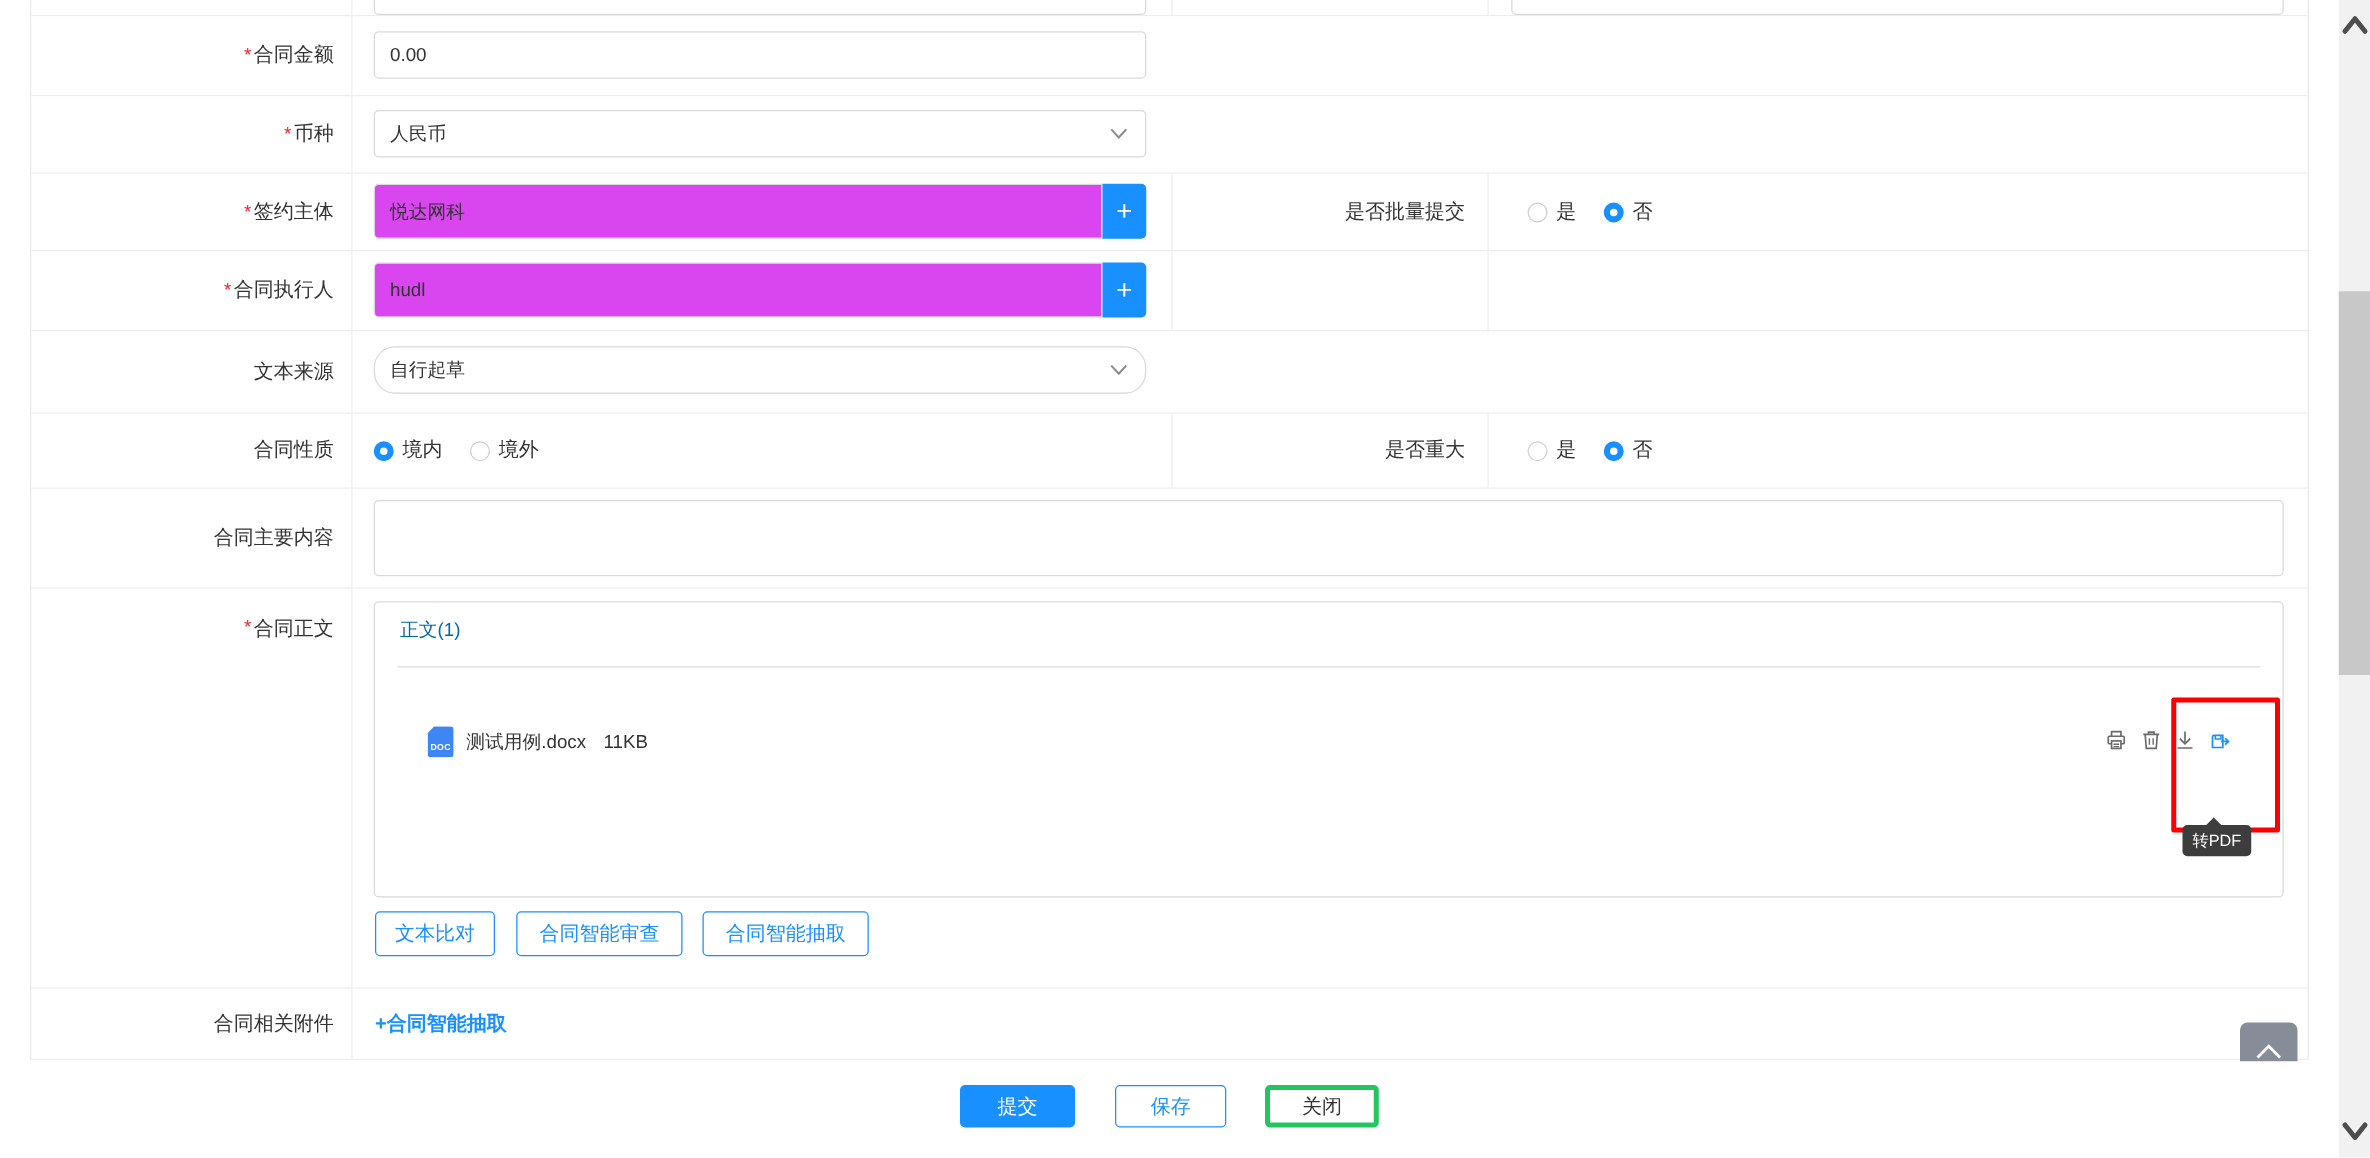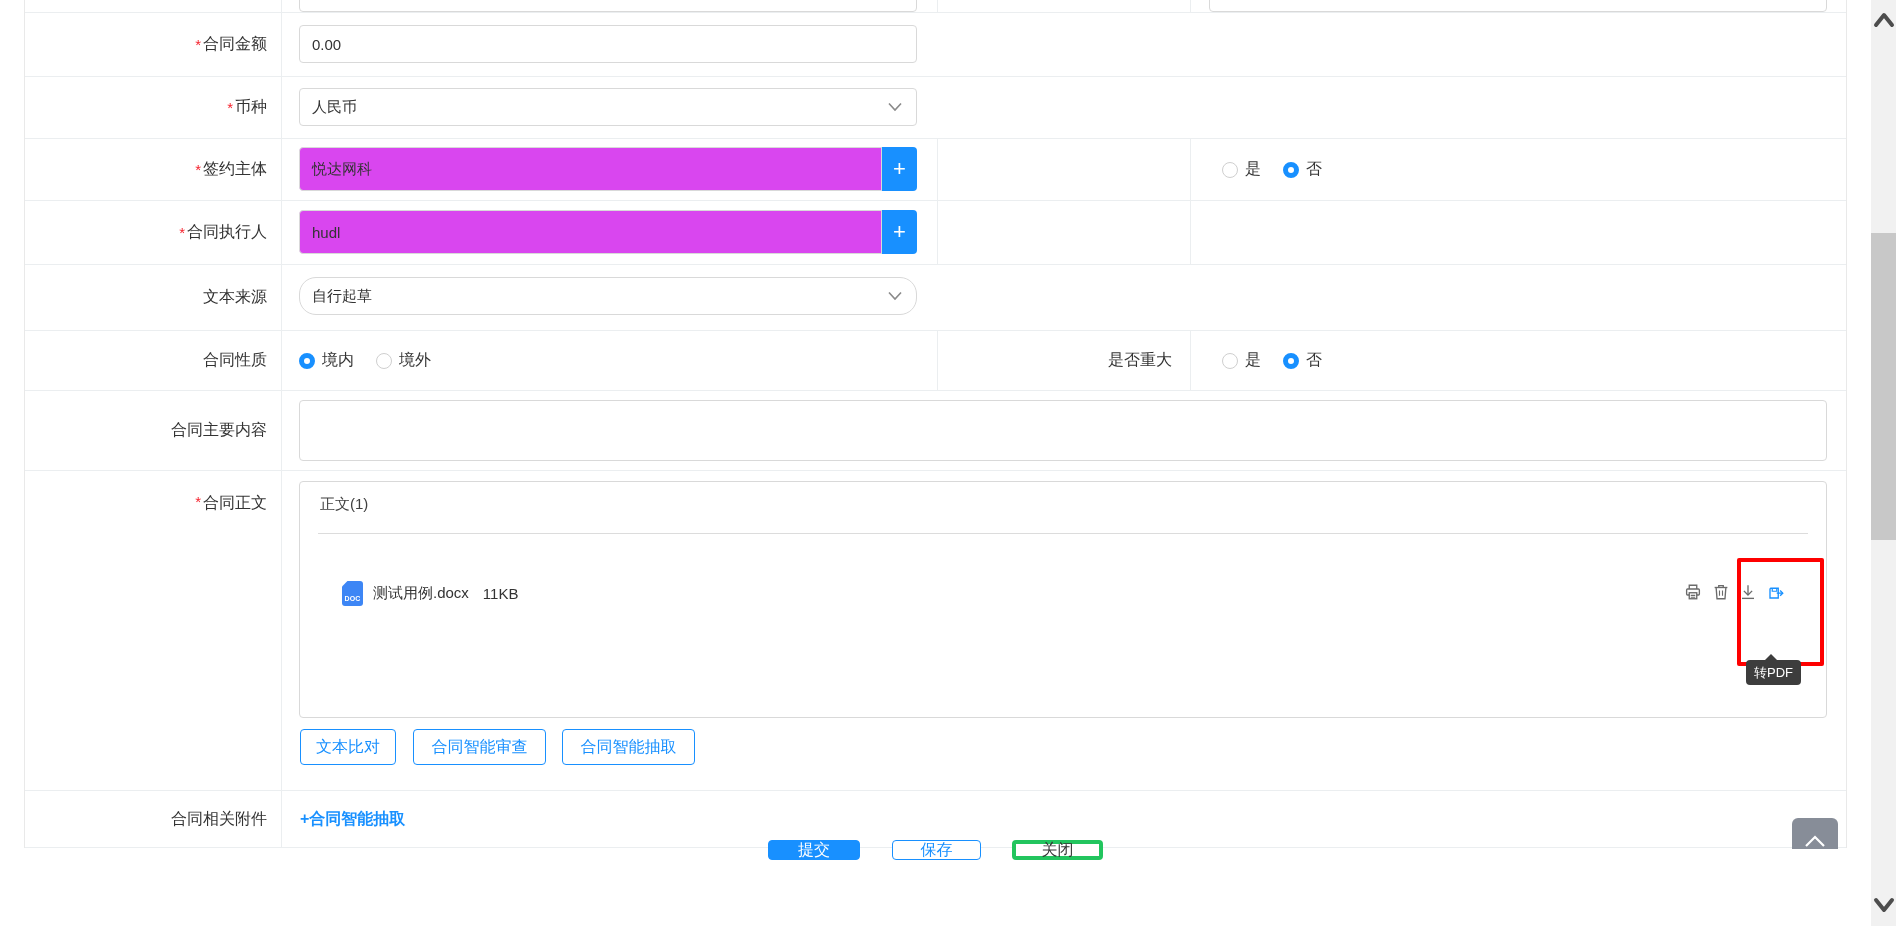--- a/index.html
+++ b/index.html
@@ -33,21 +33,21 @@
   .radio.checked { border:5px solid #1890ff; }
   .radio-group { position:absolute; display:flex; align-items:center; gap:8px; font-size:16px; }
   .radio-item { display:flex; align-items:center; gap:7px; margin-right:14px; cursor:pointer; }
 
   .rlbl { position:absolute; display:flex; align-items:center; justify-content:flex-end;
           font-size:16px; color:#333; padding-right:18px; }
 
   
   #bodybox { position:absolute; left:274px; top:10px; width:1528px; height:237px;
              border:1px solid #d9d9d9; border-radius:4px; background:#fff; }
-  #body-header { position:absolute; left:20px; top:13px; font-size:15px; color:#404040; }
+  #body-header { position:absolute; left:20px; top:13px; font-size:15px; color:#0369a1; }
   #body-hr { position:absolute; left:18px; right:18px; top:51px; height:1px; background:#dcdcdc; }
 
   #file-entry { position:absolute; left:42px; top:99px; display:flex; align-items:center; cursor:pointer; }
   #doc-badge { width:21px; height:25px; background:#3d86f5; border-radius:3px; position:relative;
                clip-path:polygon(26% 0,100% 0,100% 100%,0 100%,0 22%);
                display:flex; align-items:flex-end; justify-content:center; }
   #doc-badge span { color:#fff; font-size:7px; font-weight:bold; letter-spacing:.2px; padding-bottom:4px; }
   #file-name { margin-left:10px; font-size:15px; color:#333; }
   #file-size { margin-left:14px; font-size:15px; color:#333; }
 
@@ -63,21 +63,21 @@
                  border-bottom:7px solid #3d3d3d; }
 
   .ai-btn { position:absolute; top:258px; height:36px; border:1px solid #1890ff; border-radius:4px;
             color:#1890ff; background:#fff; font-size:16px; display:flex; align-items:center;
             justify-content:center; cursor:pointer; }
 
   #attach-link { position:absolute; left:275px; top:0; bottom:0; display:flex; align-items:center;
                  color:#1890ff; font-size:16px; font-weight:bold; cursor:pointer; }
 
   
-  .footer-btn { position:absolute; top:840px; height:20px; border-radius:4px; font-size:16px;
+  .footer-btn { position:absolute; top:868px; height:34px; border-radius:4px; font-size:16px;
                 display:flex; align-items:center; justify-content:center; cursor:pointer; }
   #btn-submit { left:768px; width:92px; background:#1890ff; color:#fff; border:1px solid #1890ff; }
   #btn-save   { left:892px; width:89px; background:#fff; color:#1890ff; border:1px solid #1890ff; }
   #btn-close  { left:1012px; width:91px; background:#fff; color:#333; border:4px solid #22c55e; }
 
   #back-top { position:absolute; left:1792px; top:818px; width:46px; height:31px;
               background:#878d98; border-radius:6px 6px 0 0; display:flex; align-items:flex-end;
               justify-content:center; cursor:pointer; }
 
   
@@ -128,20 +128,23 @@
         <span>签约主体</span>
       </div>
       <div class="inp gray" style="left:274px;top:8px;width:583px;height:44px;">
         <span>悦达网科</span>
       </div>
       <div class="plus-btn" style="left:857px;top:8px;height:44px;">
         <span>+</span>
       </div>
       <div class="vseg" style="left:912px;top:0;bottom:0;"></div>
       <div class="vseg" style="left:1165px;top:0;bottom:0;"></div>
+      <div class="rlbl" style="left:912px;width:253px;top:0;bottom:0;">
+        <span>是否批量提交</span>
+      </div>
       <div class="radio-group" style="left:1197px;top:0;bottom:0;">
         <span class="radio-item">
           <span class="radio"></span>
           <span>是</span>
         </span>
         <span class="radio-item">
           <span class="radio checked"></span>
           <span>否</span>
         </span>
       </div>

